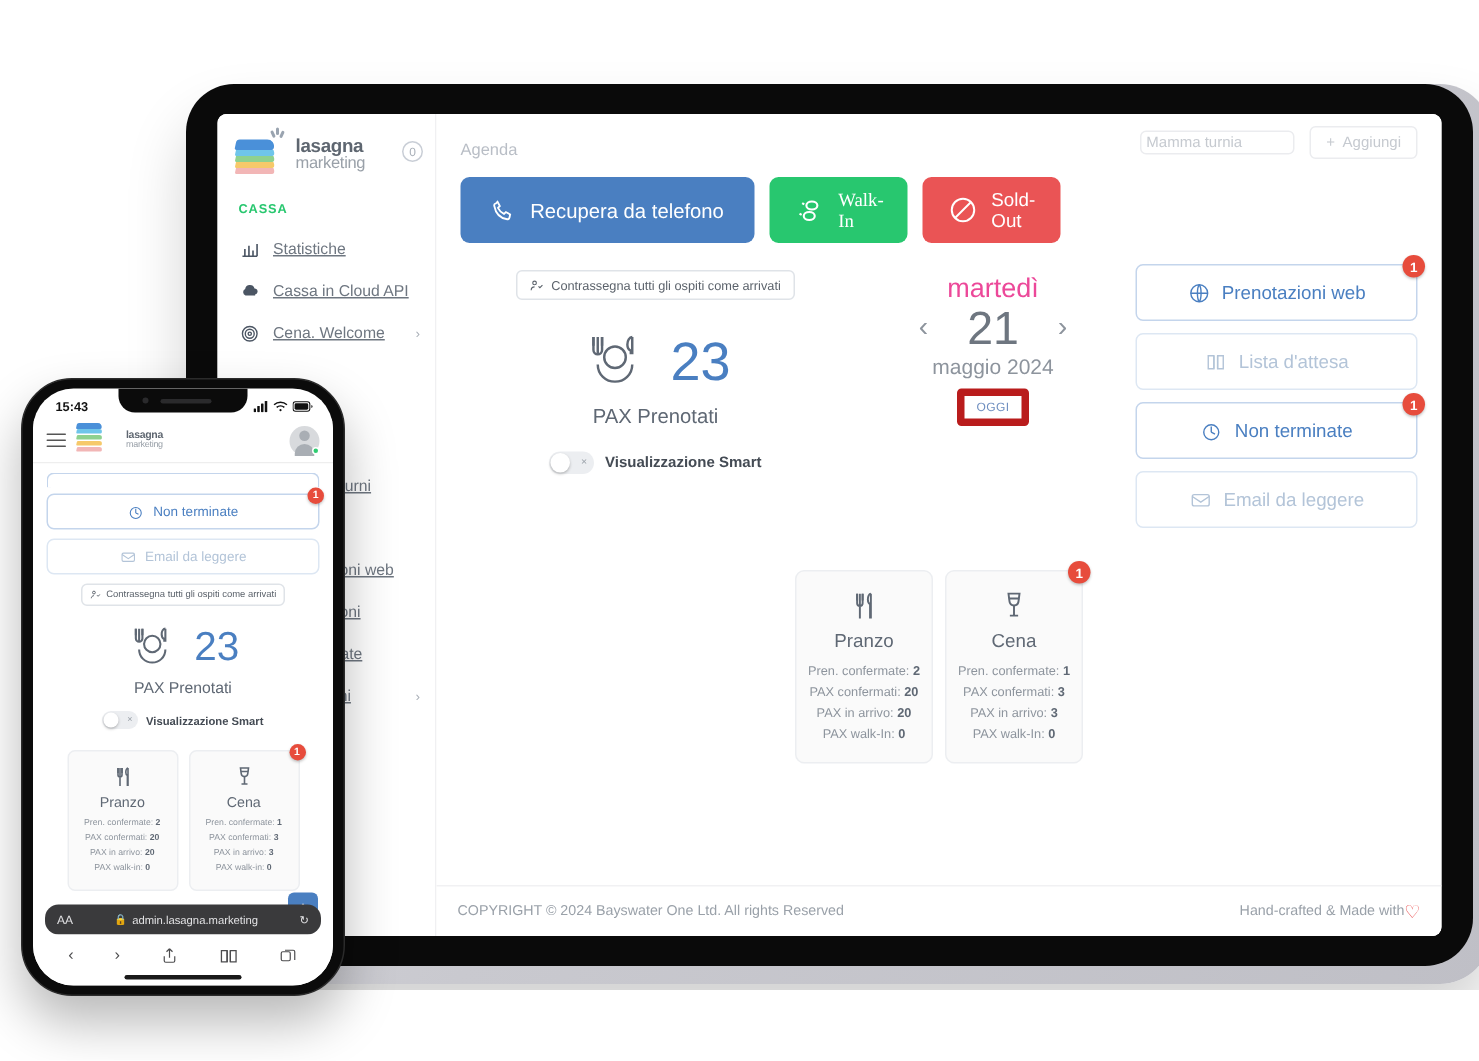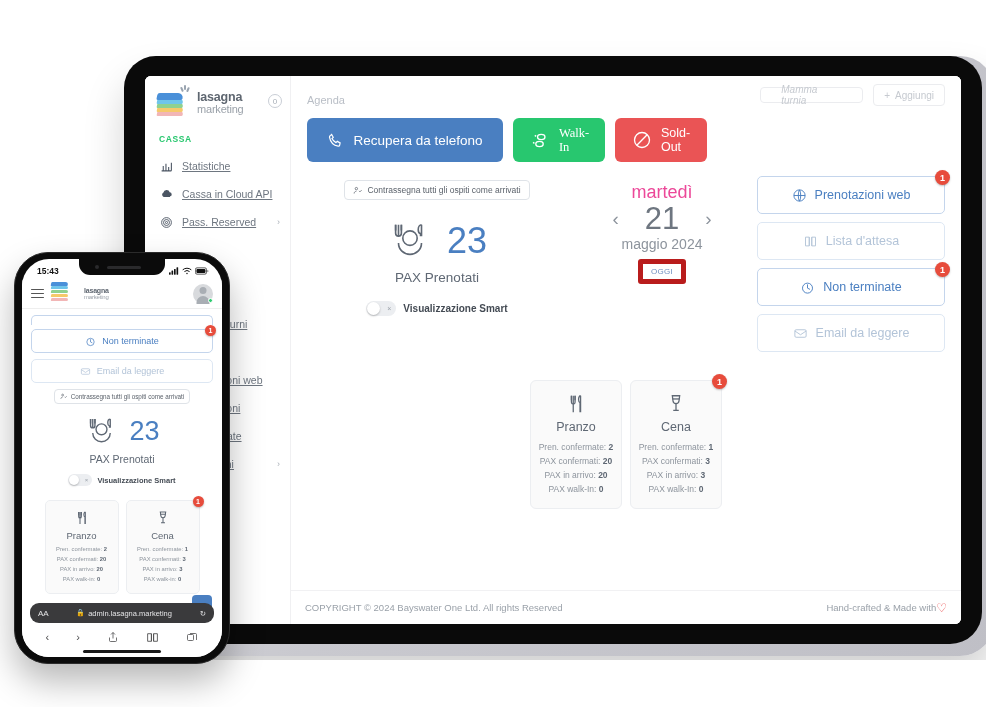--- a/index.html
+++ b/index.html
@@ -59,21 +59,21 @@
   .side-item .ic{ width:14px; height:14px; flex:none; color:#4b5563; display:flex; align-items:center; justify-content:center;}
   .side-item .chev{ margin-left:auto; color:#aab0b8; font-size:9px;}
   .side-label{ white-space:nowrap;text-decoration:underline; }
 
   .content{ flex:1; position:relative; background:#fff; display:flex; flex-direction:column;}
   .crumbrow{ display:flex; align-items:flex-end; justify-content:space-between; padding:4px 16px 0 16px; height:30px; }
   .crumb{ font-size:11px; color:#b9bec6; }
   .topctl{ display:flex; gap:10px; align-items:center; }
   .sel{
     width:103px; height:16px; border:1px solid #ebecef; border-radius:4px; background:#fff;
-    font-size:10px; color:#c6cad0; display:flex; align-items:center; padding:0 20px;font-style:italic;
+    font-size:10px; color:#c6cad0; display:flex; align-items:center; padding:0 3px;
   }
   .btn-add{
     height:22px; border:1px solid #ebecef; border-radius:4px; background:#fff; color:#c6cad0;
     font-size:10px; display:flex; align-items:center; gap:5px; padding:0 10px;
   }
 
   .actions{ display:flex; gap:10px; padding:12px 16px 0 16px; }
   .abtn{
     height:44px; border-radius:6px; display:flex; align-items:center; justify-content:center;
     gap:9px; color:#fff; font-size:13.5px; font-weight:400; border:none;
@@ -259,21 +259,21 @@
           </div>
 
           <div class="side-item">
             <span class="ic">
               <svg width="13" height="13" viewBox="0 0 24 24" fill="none" stroke="#4b5563" stroke-width="1.7">
                 <circle cx="12" cy="12" r="9"></circle>
                   <circle cx="12" cy="12" r="5.5"></circle>
                   <circle cx="12" cy="12" r="2"></circle>
               </svg>
             </span>
-            <span class="side-label">Pass. Reserved</span>
+            <span class="side-label">Cena. Welcome</span>
             <span class="chev">›</span>
           </div>
 
           <div style="height:74px"></div>
 
           <div class="side-item">
             <span class="ic">
               <svg width="13" height="13" viewBox="0 0 24 24" fill="none" stroke="#4b5563" stroke-width="1.8">
                   <circle cx="12" cy="12" r="9"></circle>
                   <path d="M12 7v5l3 2"></path>

